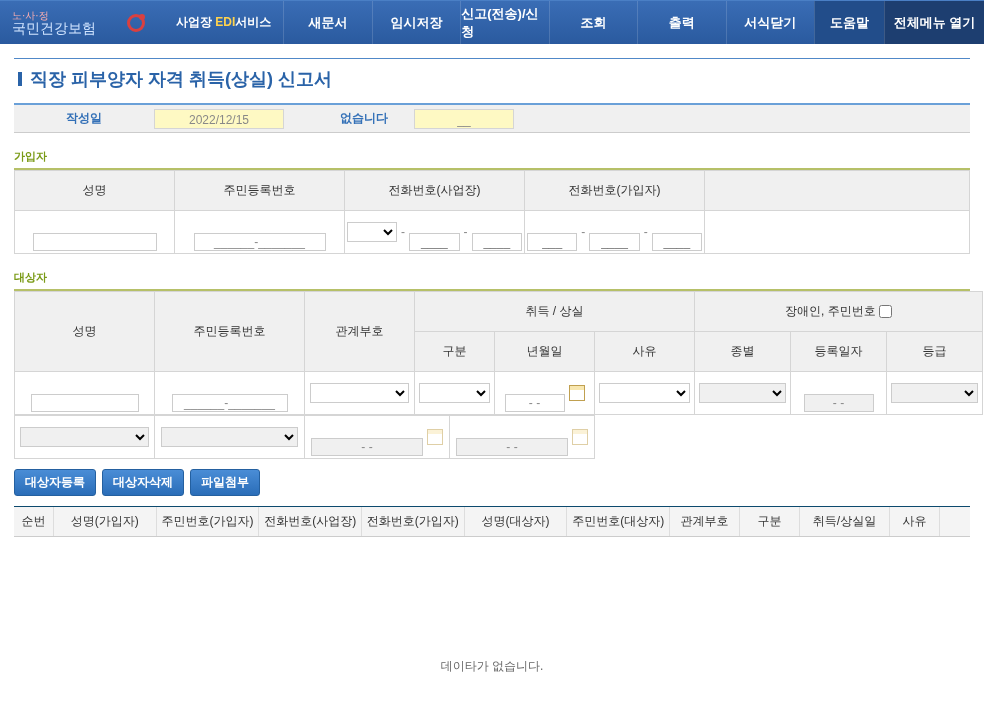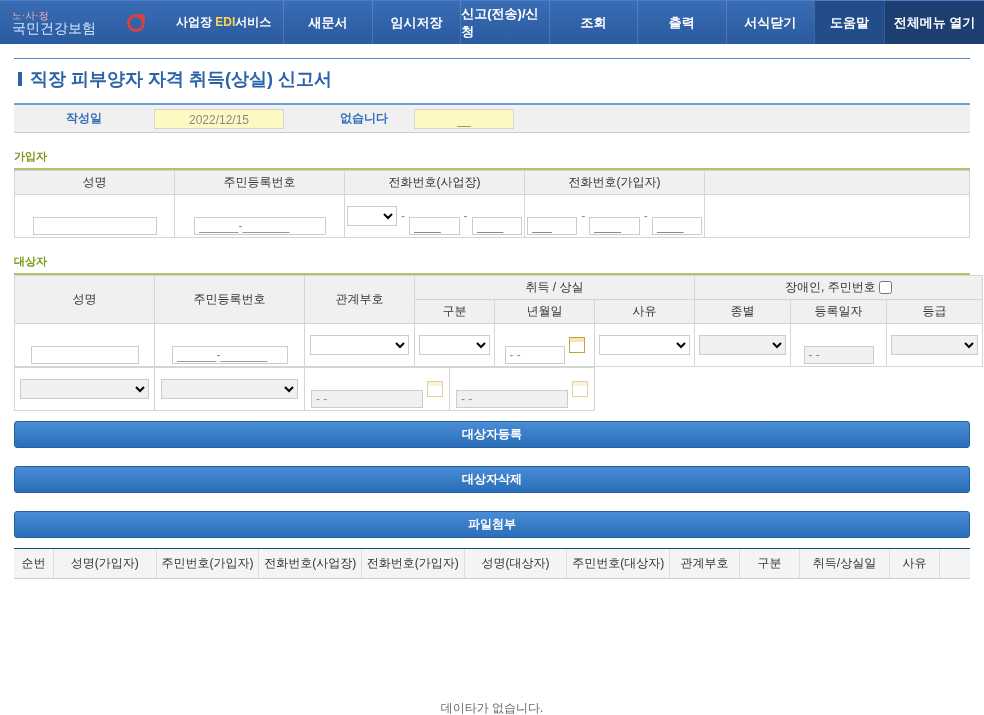--- a/index.html
+++ b/index.html
@@ -121,41 +121,41 @@
     
     
     table.form-table {
       width: 100%;
       border-collapse: collapse;
       table-layout: fixed;
     }
     table.form-table th {
       background: #f0f0f0;
       border: 1px solid #d5d5d5;
-      height: 24px;
+      height: 40px;
       font-weight: normal;
       color: #333;
       font-size: 12px;
       margin-left: 28px;
     }
     table.form-table td {
       border: 1px solid #d5d5d5;
       height: 28px;
       text-align: center;
       background: #fff;
       padding: 2px;
     }
     
     input[type="text"], .text-input {
       border: 1px solid #ccc;
       height: 18px;
       font-size: 12px;
       padding: 0 4px;
       color: #888;
-      text-align: left;
+      text-align: center;
       width: 80%;
       margin-top: 20px;
     }
     select, .select {
       border: 1px solid #ccc;
       height: 20px;
       font-size: 12px;
       background: #fff;
       min-width: 50px;
     }
@@ -182,21 +182,21 @@
       width: 16px; height: 16px;
       display: inline-block;
       background: linear-gradient(to bottom, #f8e7b0 0%, #f8e7b0 30%, #fff 30%);
       border: 1px solid #c0a050;
       cursor: pointer;
     }
     .checkbox { width: 13px; height: 13px; vertical-align: middle; }
     .full-select { width: 95%; }
     
     
-    .actions { display: flex; gap: 18px; padding: 10px 0; flex-direction: column; }
+    .actions { display: flex; gap: 6px; padding: 10px 0; }
     .btn {
       background: linear-gradient(to bottom, #4a8dd6, #2a6db8);
       color: #fff;
       border: 1px solid #2460a0;
       border-radius: 3px;
       padding: 4px 10px;
       font-size: 12px;
       cursor: pointer;
       font-weight: bold;
     }

